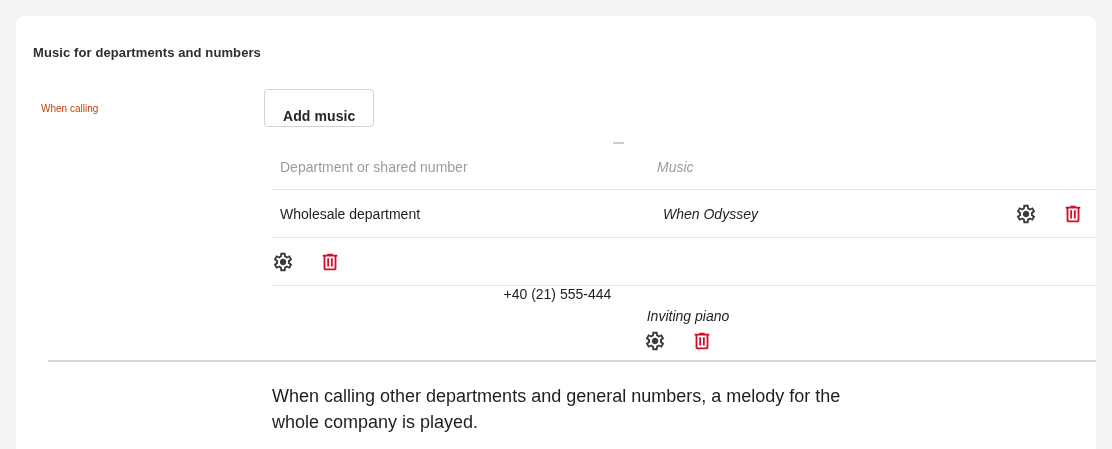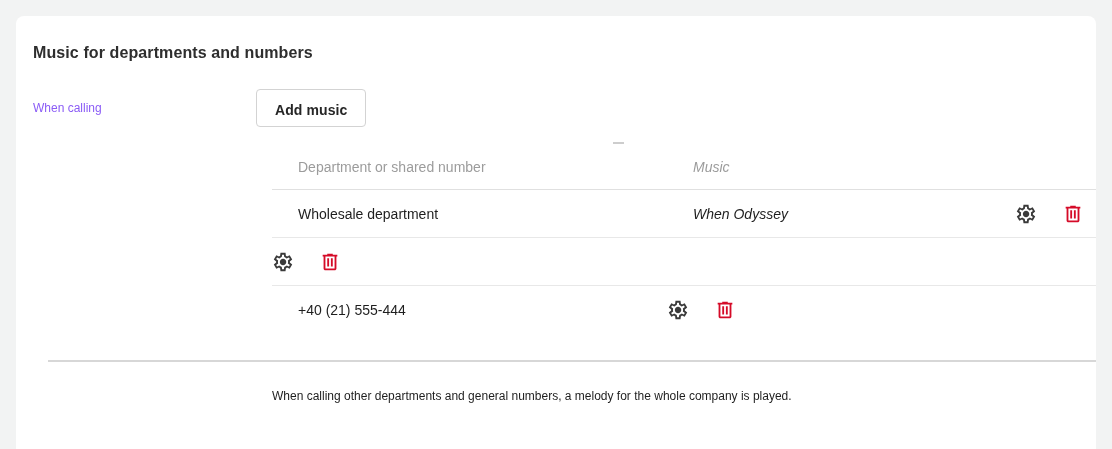--- a/index.html
+++ b/index.html
@@ -23,42 +23,42 @@
     top: 16px;
     right: 16px;
     height: 466px;
     background: #ffffff;
     border-radius: 8px;
     padding: 0 16px;
   }
   .card-title {
     margin-top: 27px;
     margin-left: 1px;
-    font-size: 16px;
+    font-size: 13px;
     font-weight: 700;
     color: #2e2e2e;
     line-height: 20px;
     letter-spacing: .1px;
   }
   .setting-row {
     display: flex;
     align-items: center;
     margin-top: 26px;
     height: 38px;
   }
   .setting-label {
     width: 223px;
-    margin-left: 1px;
-    font-size: 12px;
-    color: #8b5cf6;
+    margin-left: 9px;
+    font-size: 10px;
+    color: #c2410c;
   }
   .add-music-btn {
     height: 38px;
     min-width: 104px;
-    padding: 12px 18px;
+    padding: 18px 18px;
     background: #ffffff;
     border: 1px solid #d3d3d3;
     border-radius: 4px;
     font-family: "Liberation Sans", "DejaVu Sans", sans-serif;
     font-size: 14px;
     font-weight: 700;
     color: #262626;
     cursor: pointer;
     letter-spacing: .1px;
   }
@@ -83,23 +83,24 @@
     color: #9c9c9c;
     font-size: 14px;
   }
   .trow {
     display: flex;
     align-items: center;
     height: 48px;
     border-bottom: 1px solid #e8e8e8;
     font-size: 14px;
     color: #1e1e1e;
-  }
-  .trow:last-child { border-bottom: none; }
-  .cell { padding-left: 8px; margin-left: 18px; }
+    gap: 6px;
+  }
+  .trow:last-child { border-bottom: none; flex-direction: column; }
+  .cell { padding-left: 8px; }
   .col-dept { width: 377px; flex: none; }
   .col-music { flex: 1; font-style: italic; }
   .row-actions {
     flex: none;
     display: flex;
     align-items: center;
     gap: 25px;
     padding-right: 12px;
   }
   .icon-btn {
@@ -120,21 +121,21 @@
     margin-top: 26px;
     margin-left: 16px;
     width: 1048px;
     height: 2px;
     background: #d7d7d7;
   }
   .note {
     margin-left: 240px;
     margin-top: 21px;
     max-width: 580px;
-    font-size: 12px;
+    font-size: 18px;
     line-height: 26px;
     color: #1e1e1e;
   }
 </style>
 </head>
 <body>
 
 <div class="page">
   <div class="card">
 
@@ -189,20 +190,21 @@
                 <svg viewBox="0 -960 960 960">
                   <path class="trash-fill" d="M280-120q-33 0-56.5-23.5T200-200v-520h-40v-80h200v-40h240v40h200v80h-40v520q0 33-23.5 56.5T680-120H280Zm400-600H280v520h400v-520ZM360-280h80v-360h-80v360Zm160 0h80v-360h-80v360ZM280-720v520-520Z"></path>
                 </svg>
               </span>
           </button>
         </div>
       </div>
 
       <div class="trow">
         <div class="cell col-dept">+40 (21) 555-444</div>
+        <div class="cell col-music">Inviting piano</div>
         <div class="row-actions">
           <button class="icon-btn" title="">
             <span>
                 <svg viewBox="0 -960 960 960">
                   <path class="gear-fill" d="M370-80l-16-128q-13-5-24.5-12T307-235l-119 50L78-375l103-78q-1-7-1-13.5v-27q0-6.5 1-13.5L78-585l110-190 119 50q11-8 23-15t24-12l16-128h220l16 128q13 5 24.5 12t22.5 15l119-50 110 190-103 78q1 7 1 13.5v27q0 6.5-1 13.5l103 78-110 190-119-50q-11 8-23 15t-24 12L590-80H370Zm70-80h79l14-106q31-8 57.5-23.5T639-327l99 41 39-68-86-65q5-14 7-29.5t2-31.5q0-16-2-31.5t-7-29.5l86-65-39-68-99 42q-22-23-48.5-38.5T533-694l-13-106h-79l-14 106q-31 8-57.5 23.5T321-633l-99-41-39 68 86 64q-5 15-7 30t-2 32q0 16 2 31t7 30l-86 65 39 68 99-42q22 23 48.5 38.5T427-266l13 106Zm42-180q58 0 99-41t41-99q0-58-41-99t-99-41q-59 0-99.5 41T342-480q0 58 40.5 99t99.5 41Zm-2-140Z"></path>
                 </svg>
               </span>
           </button>
           <button class="icon-btn" title="">
             <span>

